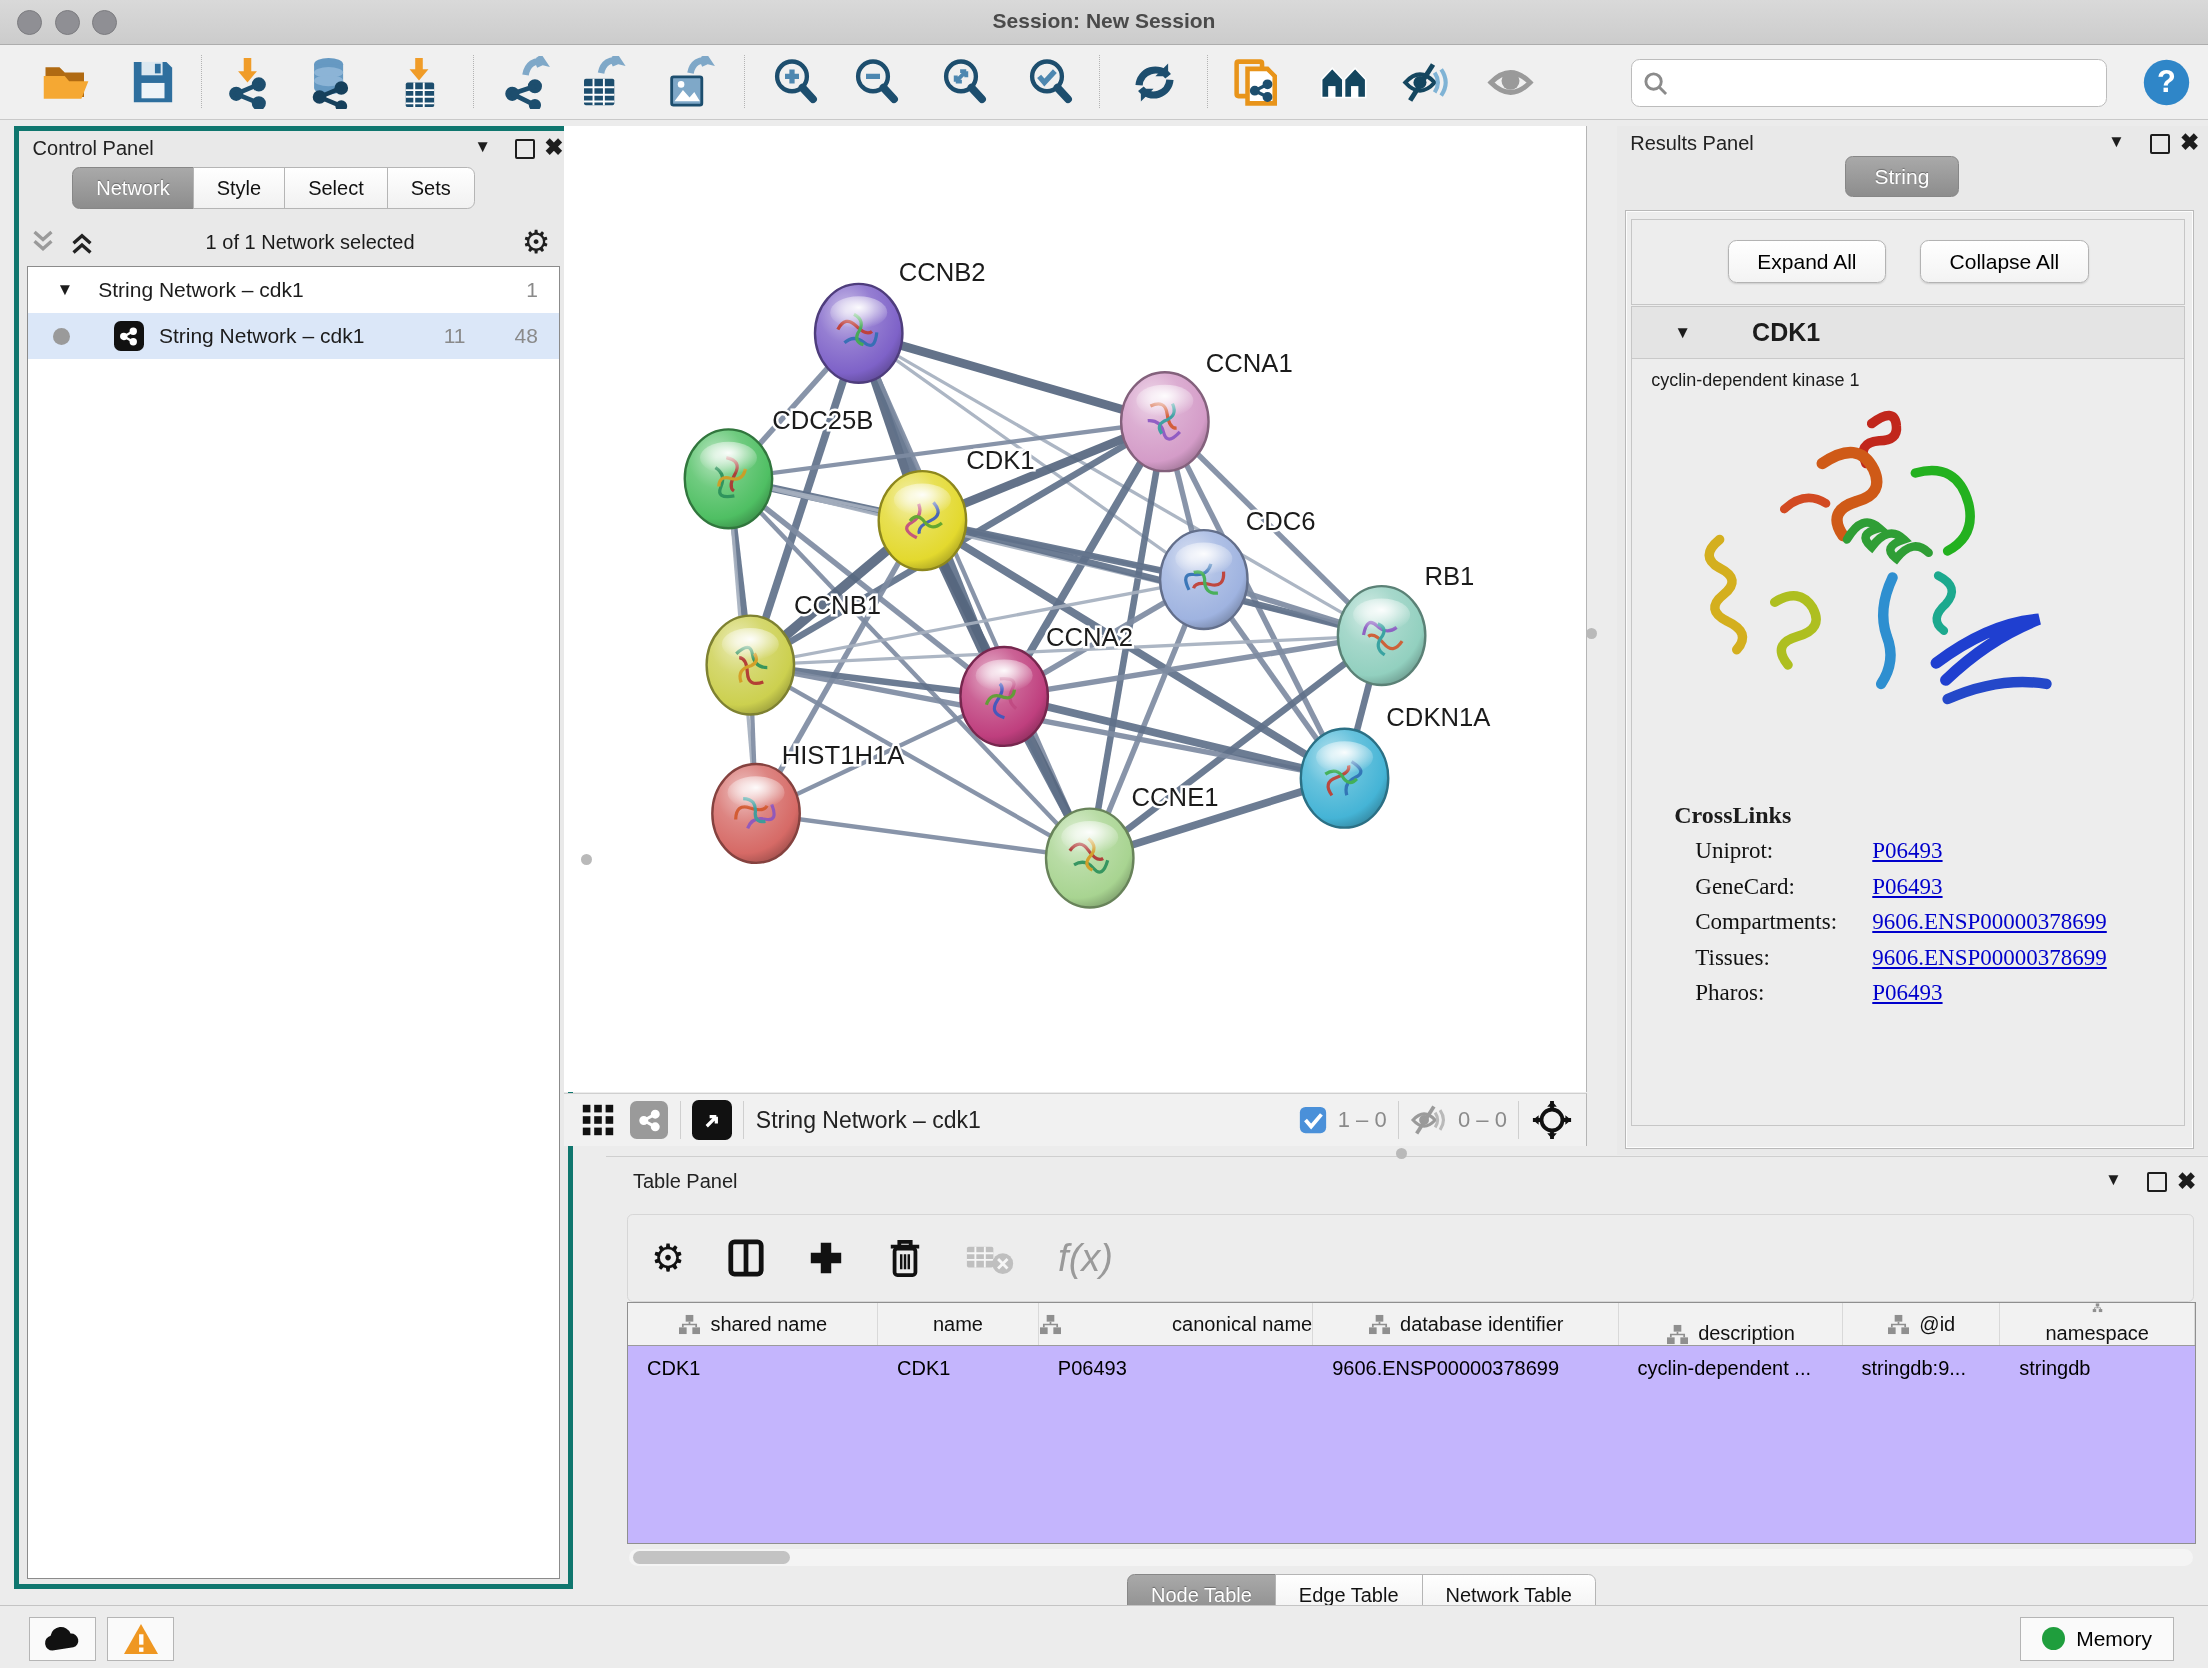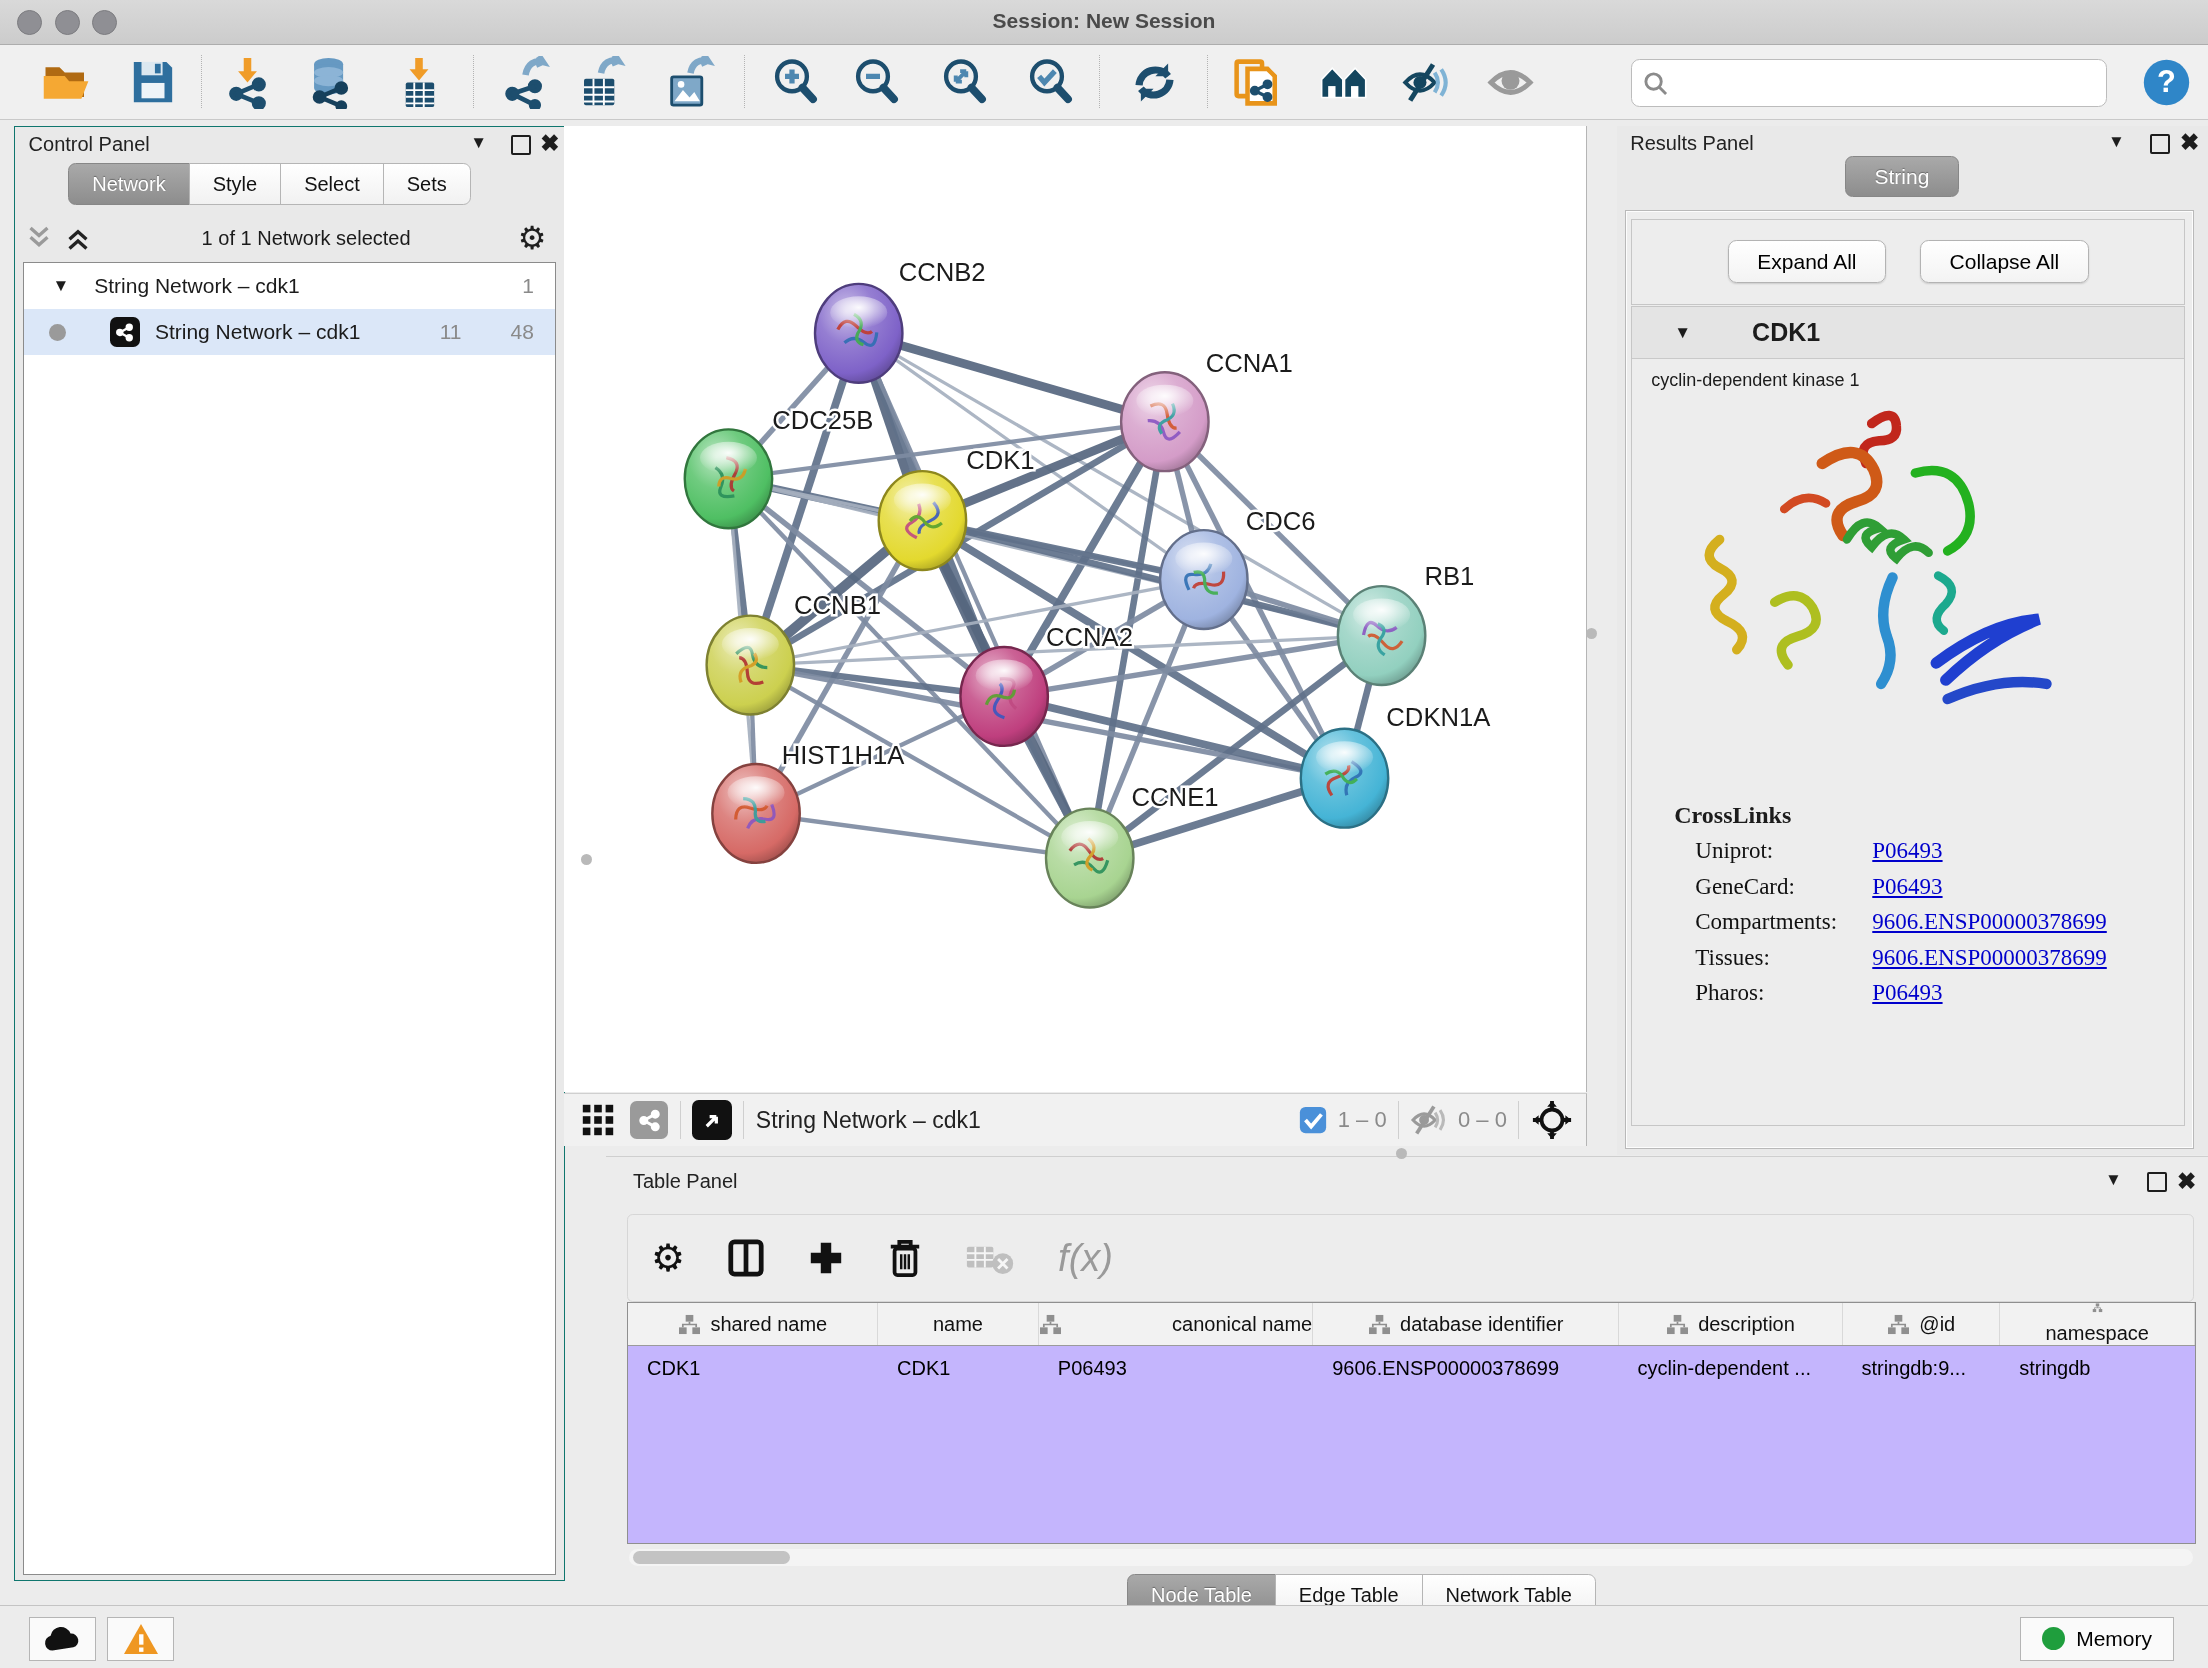--- a/index.html
+++ b/index.html
@@ -20,21 +20,21 @@
   .panel-title{font-size:20px;color:#222;}
   .mini-x{font-weight:bold;font-size:23px;color:#1d1d1d;}
   .mini-box{display:inline-block;width:16px;height:16px;border:2.4px solid #1d1d1d;border-radius:1.9px;}
   .mini-caret{font-size:17px;color:#1d1d1d;}
   .seg{display:inline-flex;}
   .seg .tab{border:1px solid #b5b5b5;background:linear-gradient(#ffffff,#f1f1f1);color:#111;font-size:20px;padding:0 23px;height:42px;line-height:40px;margin-left:-1px;cursor:default;}
   .seg .tab:first-child{border-radius:7.6px 0 0 7.6px;margin-left:0;}
   .seg .tab:last-child{border-radius:0 7.6px 7.6px 0;}
   .seg .tab.sel{background:linear-gradient(#a9a9a9,#8d8d8d);color:#fff;border-color:#878787;text-shadow:0 -1px 1px rgba(0,0,0,.35);}
   
-  .control-panel{left:14.3px;top:126px;width:549px;height:1453px;background:#e9e9e9;border:1px solid #0f766e;}
+  .control-panel{left:14.3px;top:126px;width:549px;height:1453px;background:#e9e9e9;border:5px solid #0f766e;}
   .cp-head{position:absolute;left:0;top:0;width:100%;height:34px;}
   .cp-tabs{position:absolute;left:53px;top:36px;}
   .cp-gear-row{position:absolute;left:7.6px;top:88px;width:533px;height:46px;display:flex;align-items:center;}
   .cp-status{flex:1;text-align:center;font-size:20px;color:#1b1b1b;}
   .tree-box{position:absolute;left:7.6px;top:135px;width:531px;height:1311px;background:#fff;border:1.9px solid #8b8b8b;}
   .tree-row{height:46px;display:flex;align-items:center;font-size:21px;}
   .tree-row.sel{background:#dbe7f8;}
   .tree-num{color:#8a8a8a;font-size:21px;}
   .share-badge{width:30px;height:30px;border-radius:6.7px;background:#111;display:flex;align-items:center;justify-content:center;}
   
@@ -714,21 +714,21 @@
           <svg width="23" height="21" viewBox="0 0 24 22">
             <g fill="#8f8f8f">
               <rect x="8" y="1" width="8" height="7"></rect>
               <rect x="1" y="14" width="8" height="7"></rect>
               <rect x="15" y="14" width="8" height="7"></rect>
             </g>
             <path d="M12 8 v3 M5 14 v-3 h14 v3" stroke="#8f8f8f" stroke-width="1.8" fill="none"></path>
           </svg>
           <span>database identifier</span>
         </div>
-        <div class="tp-hcell" style="width: 230px;">
+        <div class="tp-hcell" style="width: 230px; align-items: flex-end;">
           <svg width="23" height="21" viewBox="0 0 24 22">
             <g fill="#8f8f8f">
               <rect x="8" y="1" width="8" height="7"></rect>
               <rect x="1" y="14" width="8" height="7"></rect>
               <rect x="15" y="14" width="8" height="7"></rect>
             </g>
             <path d="M12 8 v3 M5 14 v-3 h14 v3" stroke="#8f8f8f" stroke-width="1.8" fill="none"></path>
           </svg>
           <span>description</span>
         </div>

